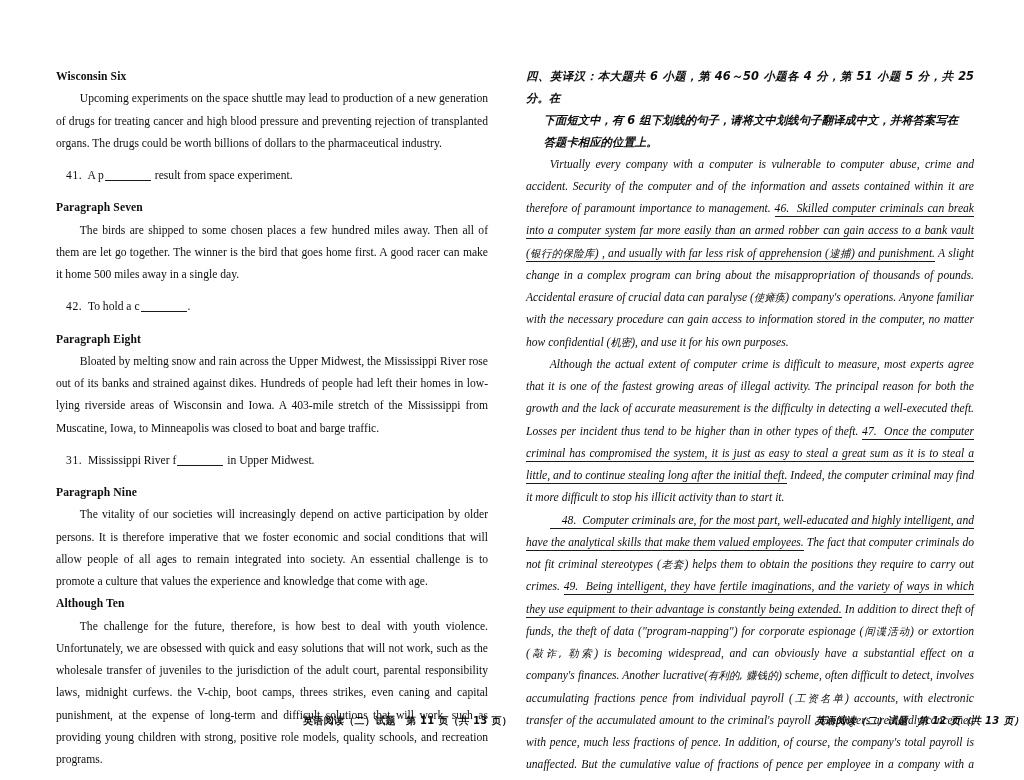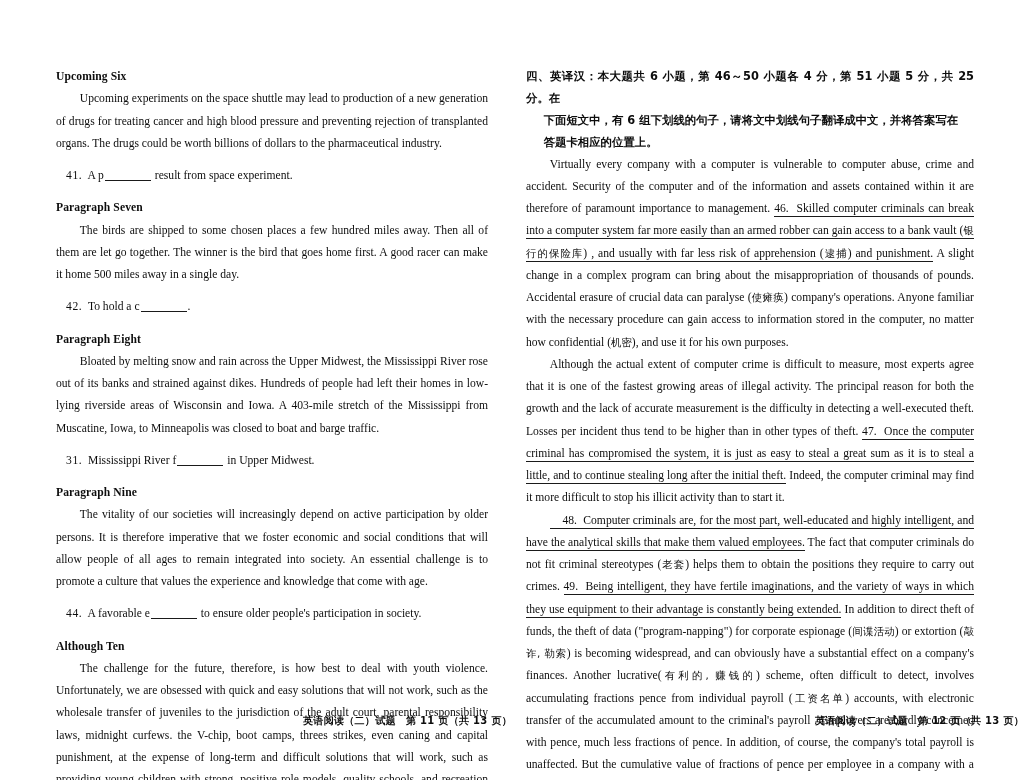--- a/index.html
+++ b/index.html
@@ -21,21 +21,21 @@
     inset: 0;
     display: flex;
     flex-direction: row;
   }
 
   .page {
     position: relative;
     box-sizing: border-box;
   }
   .page-left  { width: 512px; padding: 66px 24px 0 56px; }
-  .page-right { width: 512px; padding: 66px 50px 0 14px; }
+  .page-right { width: 512px; padding: 66px 50px 0 14px; font-style: italic; }
 
   .col-body {
     font-size: 11.6px;
     line-height: 1.92;
     text-align: justify;
     text-justify: inter-word;
   }
 
   .para-head {
     font-weight: bold;
@@ -110,35 +110,34 @@
   .page-right .footer { padding-left: 30px; }
 </style>
 </head>
 <body>
 
 <div class="scan">
 
   <div class="page page-left">
     <div class="col-body">
 
-      <p class="para-head">Upcoming Six</p>
+      <p class="para-head">Wisconsin Six</p>
       <p class="para">Upcoming experiments on the space shuttle may lead to production of a new generation of drugs for treating cancer and high blood pressure and preventing rejection of transplanted organs. The drugs could be worth billions of dollars to the pharmaceutical industry.</p>
       <p class="q-line"><span class="q-num">41.</span>&nbsp; <span>A p</span><span class="blank"></span> <span>result from space experiment.</span></p>
 
       <p class="para-head">Paragraph Seven</p>
       <p class="para">The birds are shipped to some chosen places a few hundred miles away. Then all of them are let go together. The winner is the bird that goes home first. A good racer can make it home 500 miles away in a single day.</p>
       <p class="q-line"><span class="q-num">42.</span>&nbsp; <span>To hold a c</span><span class="blank"></span><span>.</span></p>
 
       <p class="para-head">Paragraph Eight</p>
       <p class="para">Bloated by melting snow and rain across the Upper Midwest, the Mississippi River rose out of its banks and strained against dikes. Hundreds of people had left their homes in low-lying riverside areas of Wisconsin and Iowa. A 403-mile stretch of the Mississippi from Muscatine, Iowa, to Minneapolis was closed to boat and barge traffic.</p>
       <p class="q-line"><span class="q-num">31.</span>&nbsp; <span>Mississippi River f</span><span class="blank"></span> <span>in Upper Midwest.</span></p>
 
       <p class="para-head">Paragraph Nine</p>
       <p class="para">The vitality of our societies will increasingly depend on active participation by older persons. It is therefore imperative that we foster economic and social conditions that will allow people of all ages to remain integrated into society. An essential challenge is to promote a culture that values the experience and knowledge that come with age.</p>
-      <p class="q-line"><span class="q-num">44.</span>&nbsp; <span>A favorable e</span><span class="blank"></span> <span>to ensure older people's participation in society.</span></p>
 
       <p class="para-head">Although Ten</p>
       <p class="para">The challenge for the future, therefore, is how best to deal with youth violence. Unfortunately, we are obsessed with quick and easy solutions that will not work, such as the wholesale transfer of juveniles to the jurisdiction of the adult court, parental responsibility laws, midnight curfews. the V-chip, boot camps, threes strikes, even caning and capital punishment, at the expense of long-term and difficult solutions that will work, such as providing young children with strong, positive role models, quality schools, and recreation programs.</p>
       <p class="q-line"><span class="q-num">45.</span>&nbsp; <span>The c</span><span class="blank"></span> <span>to dealing with future youth violence.</span></p>
 
     </div>
     <div class="footer">英语阅读（二）试题　第 11 页（共 13 页）</div>
   </div>
 
   <div class="page page-right">

